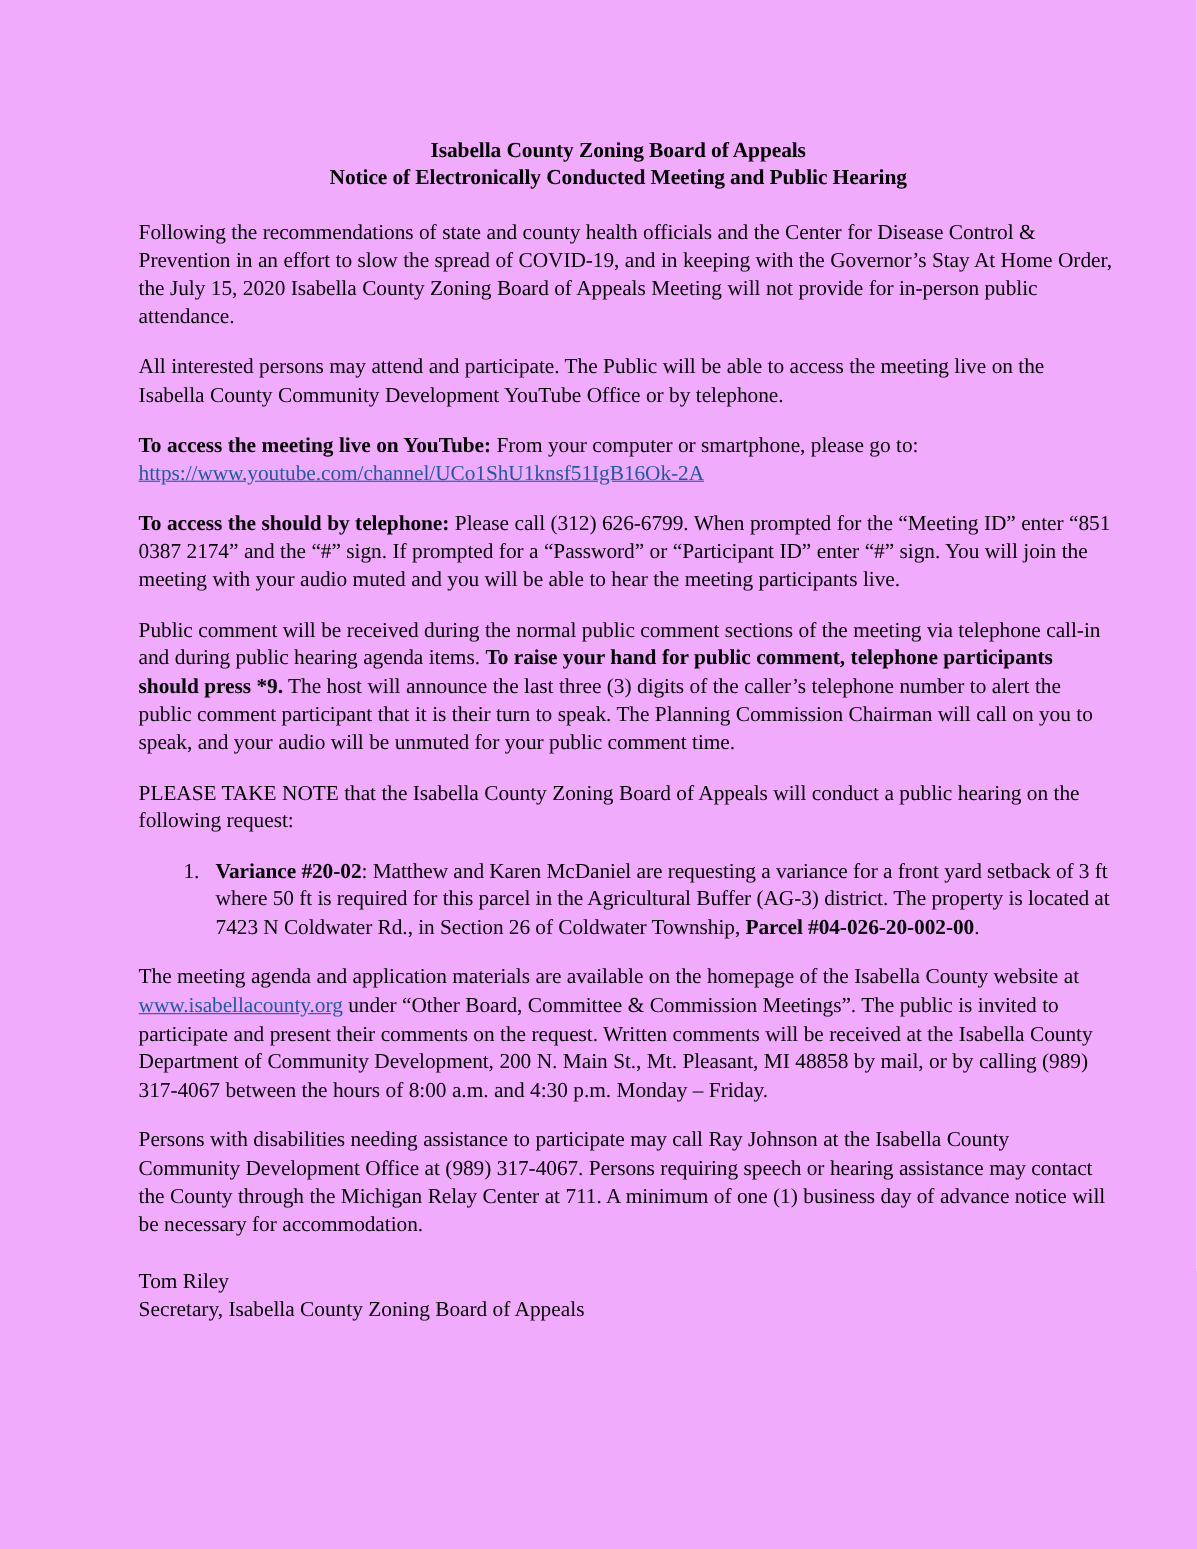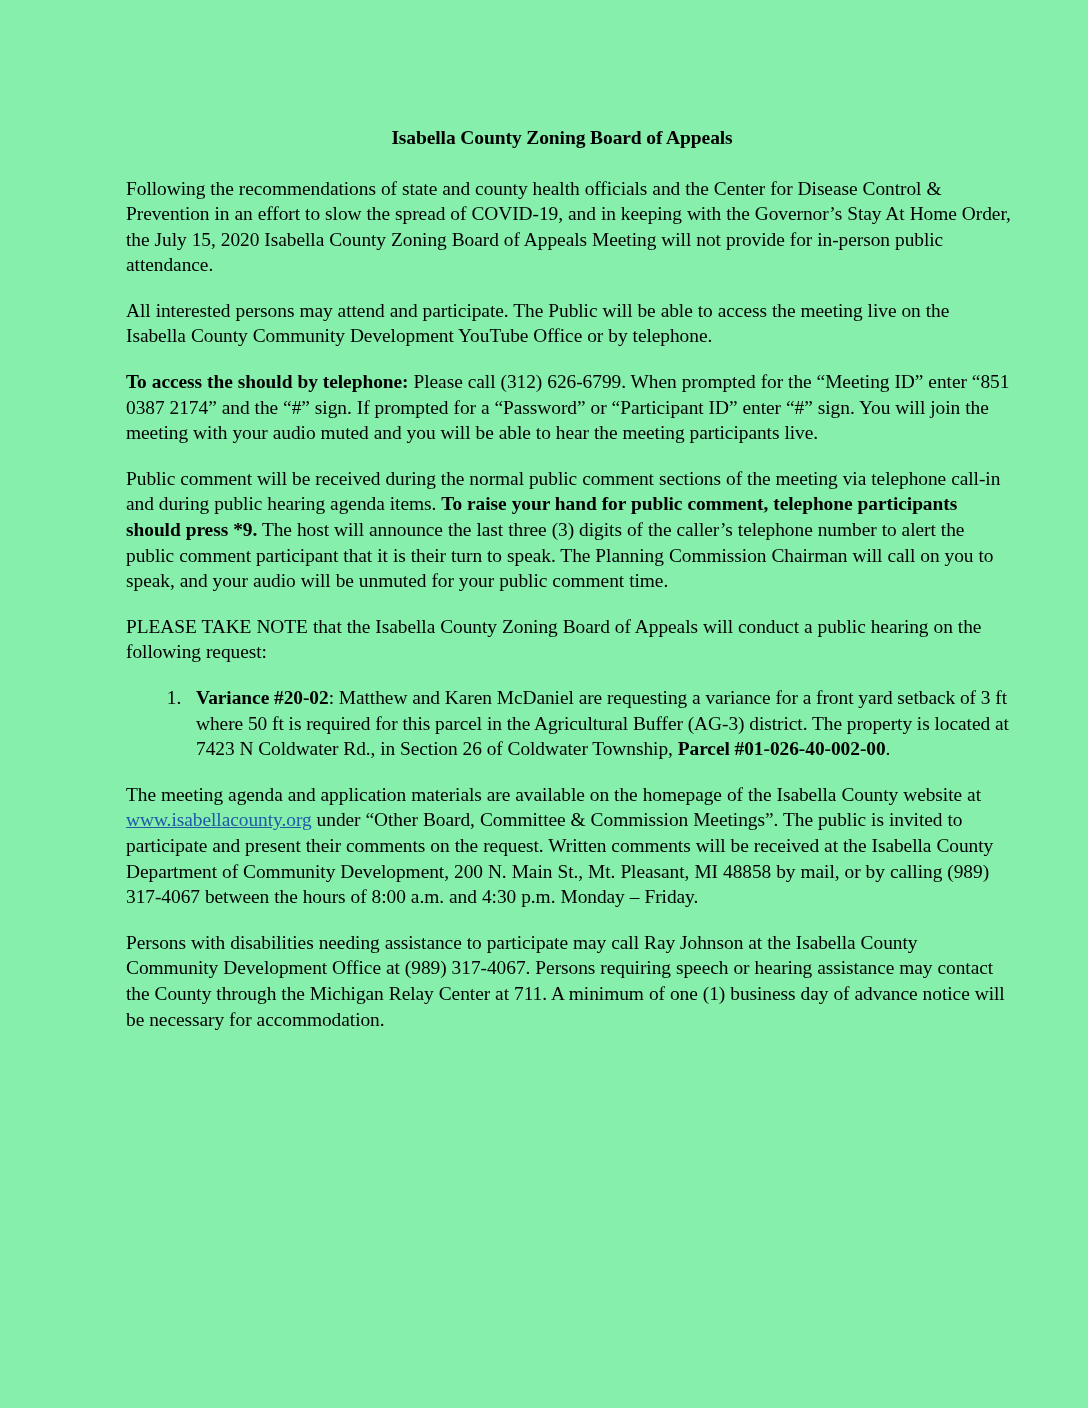--- a/index.html
+++ b/index.html
@@ -11,21 +11,21 @@
     width: 1088px;
     height: 1408px;
     font-family: "Liberation Serif", "DejaVu Serif", serif;
     color: #000000;
     -webkit-font-smoothing: antialiased;
   }
   .page {
     position: relative;
     width: 1088px;
     height: 1408px;
-    background: #86efac;
+    background: #f0abfc;
     box-sizing: border-box;
     padding: 126px 74px 0 126px;
   }
   .doc-title {
     text-align: center;
     font-weight: bold;
     font-size: 19.5px;
     line-height: 23.5px;
     letter-spacing: -0.1px;
     margin: 0 0 0 -16px;
@@ -76,47 +76,56 @@
     display: block;
   }
 </style>
 </head>
 <body>
 
 <div class="page">
 
   <div class="doc-title">
     <span class="title-line">Isabella County Zoning Board of Appeals</span>
+    <span class="title-line">Notice of Electronically Conducted Meeting and Public Hearing</span>
   </div>
 
   <div class="body-block">
 
 
     <p class="para">Following the recommendations of state and county health officials and the Center for Disease Control &amp; Prevention in an effort to slow the spread of COVID-19, and in keeping with the Governor’s Stay At Home Order, the July 15, 2020 Isabella County Zoning Board of Appeals Meeting will not provide for in-person public attendance.</p>
 
     <p class="para">All interested persons may attend and participate.  The Public will be able to access the meeting live on the Isabella County Community Development YouTube Office or by telephone.</p>
 
+    <p class="para">
+      <span class="b">To access the meeting live on YouTube:</span><span> From your computer or smartphone, please go to:</span><br>
+      <a class="link" href="#">https://www.youtube.com/channel/UCo1ShU1knsf51IgB16Ok-2A</a>
+    </p>
 
     <p class="para">
       <span class="b">To access the should by telephone:</span><span> Please call (312) 626-6799.  When prompted for the “Meeting ID” enter “851 0387 2174” and the “#” sign.  If prompted for a “Password” or “Participant ID” enter “#” sign. You will join the meeting with your audio muted and you will be able to hear the meeting participants live.</span>
     </p>
 
     <p class="para">
       <span>Public comment will be received during the normal public comment sections of the meeting via telephone call-in and during public hearing agenda items.  </span><span class="b">To raise your hand for public comment, telephone participants should press *9.</span><span>  The host will announce the last three (3) digits of the caller’s telephone number to alert the public comment participant that it is their turn to speak.  The Planning Commission Chairman will call on you to speak, and your audio will be unmuted for your public comment time.</span>
     </p>
 
     <p class="para">PLEASE TAKE NOTE that the Isabella County Zoning Board of Appeals will conduct a public hearing on the following request:</p>
 
     <ol class="request-list">
       <li>
-        <span class="b">Variance #20-02</span><span>:  Matthew and Karen McDaniel are requesting a variance for a front yard setback of 3 ft where 50 ft is required for this parcel in the Agricultural Buffer (AG-3) district.  The property is located at 7423 N Coldwater Rd., in Section 26 of Coldwater Township, </span><span class="b">Parcel #01-026-40-002-00</span><span>.</span>
+        <span class="b">Variance #20-02</span><span>:  Matthew and Karen McDaniel are requesting a variance for a front yard setback of 3 ft where 50 ft is required for this parcel in the Agricultural Buffer (AG-3) district.  The property is located at 7423 N Coldwater Rd., in Section 26 of Coldwater Township, </span><span class="b">Parcel #04-026-20-002-00</span><span>.</span>
       </li>
     </ol>
 
     <p class="para">
       <span>The meeting agenda and application materials are available on the homepage of the Isabella County website at </span><a class="link" href="#">www.isabellacounty.org</a><span> under “Other Board, Committee &amp; Commission Meetings”. The public is invited to participate and present their comments on the request.  Written comments will be received at the Isabella County Department of Community Development, 200 N. Main St., Mt. Pleasant, MI 48858 by mail, or by calling (989) 317-4067 between the hours of 8:00 a.m. and 4:30 p.m. Monday – Friday.</span>
     </p>
 
     <p class="para">Persons with disabilities needing assistance to participate may call Ray Johnson at the Isabella County Community Development Office at (989) 317-4067.  Persons requiring speech or hearing assistance may contact the County through the Michigan Relay Center at 711.  A minimum of one (1) business day of advance notice will be necessary for accommodation.</p>
 
+    <div class="sig-block">
+      <span class="sig-line">Tom Riley</span>
+      <span class="sig-line">Secretary, Isabella County Zoning Board of Appeals</span>
+    </div>
 
   </div>
 </div>
 
 </body></html>

